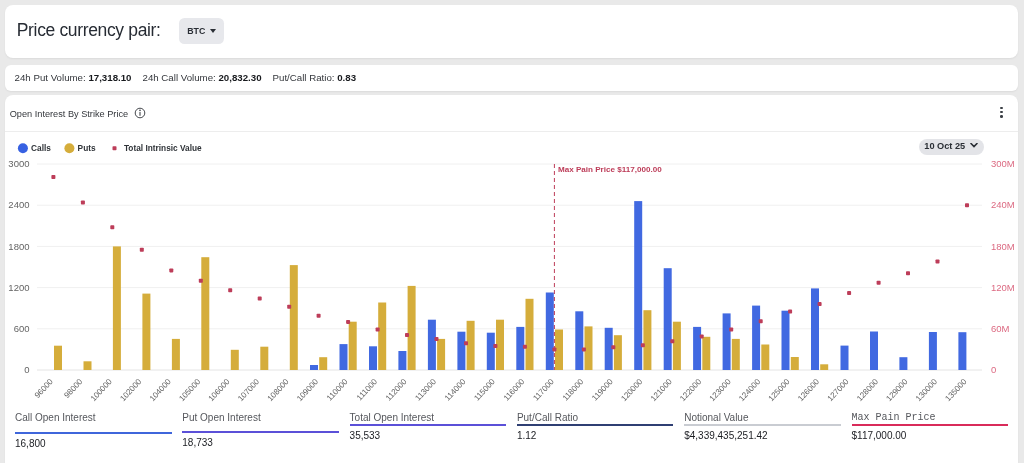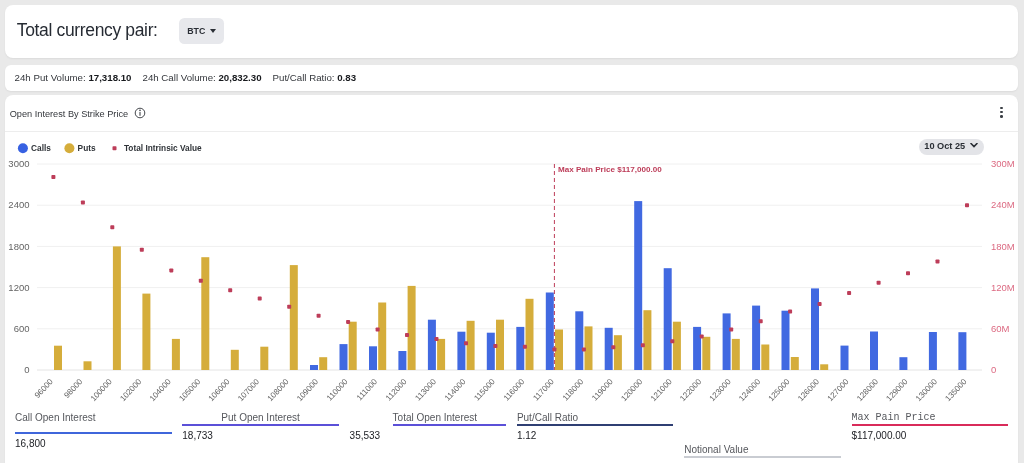--- a/index.html
+++ b/index.html
@@ -1,20 +1,20 @@
 <!DOCTYPE html>
 <html><head><meta charset="utf-8">
 <style>
 * { margin:0; padding:0; box-sizing:border-box; }
 html,body { width:1024px; height:463px; background:#e9e9e9; font-family:"Liberation Sans", sans-serif; }
 .card { position:absolute; background:#fff; border-radius:8px; box-shadow:0 1px 2px rgba(0,0,0,0.06); }
 </style></head>
 <body>
 <div class="card" style="left:5px;top:4.5px;width:1013px;height:53.5px;">
-  <span style="position:absolute;left:11.8px;top:15.2px;font-size:17.5px;letter-spacing:-0.35px;color:#262b33;">Total currency pair:</span>
+  <span style="position:absolute;left:11.8px;top:15.2px;font-size:17.5px;letter-spacing:-0.35px;color:#262b33;">Price currency pair:</span>
   <span style="position:absolute;left:174px;top:13.2px;width:45px;height:26.8px;background:#e7e8ec;border-radius:5.5px;text-align:center;line-height:26.8px;font-size:8.8px;font-weight:bold;color:#2a2e35;">BTC <span style="display:inline-block;width:0;height:0;border-left:3.5px solid transparent;border-right:3.5px solid transparent;border-top:4.2px solid #2a2e35;vertical-align:1px;margin-left:2px;"></span></span>
 </div>
 <div class="card" style="left:5px;top:64.5px;width:1013px;height:26.5px;border-radius:6px;">
   <div style="position:absolute;left:9.6px;top:0;height:26.5px;line-height:26.5px;font-size:9.7px;color:#33363b;white-space:nowrap;">24h Put Volume:&nbsp;<b style="color:#17191d;">17,318.10</b><span style="display:inline-block;width:11px;"></span>24h Call Volume:&nbsp;<b style="color:#17191d;">20,832.30</b><span style="display:inline-block;width:11px;"></span>Put/Call Ratio:&nbsp;<b style="color:#17191d;">0.83</b></div>
 </div>
 <div class="card" style="left:5px;top:94.6px;width:1013px;height:378px;">
   <span style="position:absolute;left:4.7px;top:14.2px;font-size:9.2px;font-weight:500;color:#33363b;">Open Interest By Strike Price</span>
   <svg style="position:absolute;left:129.2px;top:12.9px;" width="12" height="12" viewBox="0 0 12 12">
       <circle cx="6" cy="6" r="4.8" fill="none" stroke="#44474c" stroke-width="1"></circle>
       <circle cx="6" cy="3.4" r="0.8" fill="#44474c"></circle>
@@ -172,29 +172,30 @@
 <text transform="translate(908.0,382) rotate(-47)" text-anchor="end" font-size="8.1" fill="#646464">129000</text>
 <text transform="translate(937.5,382) rotate(-47)" text-anchor="end" font-size="8.1" fill="#646464">130000</text>
 <text transform="translate(967.0,382) rotate(-47)" text-anchor="end" font-size="8.1" fill="#646464">135000</text>
 </g>
 </svg>
 <div style="position:absolute;left:15.0px;top:412px;width:156.5px;">
 <div style="font-size:10px;color:#55575c;padding-bottom:9px;border-bottom:2px solid #3f66db;">Call Open Interest</div>
 <div style="font-size:10px;color:#1b1d22;padding-top:4px;">16,800</div>
 </div>
 <div style="position:absolute;left:182.3px;top:412px;width:156.5px;">
-<div style="font-size:10px;color:#55575c;padding-bottom:1px;border-bottom:2px solid #5b50d8;text-align:center;">Put Open Interest</div>
+<div style="font-size:10px;color:#55575c;padding-bottom:8px;border-bottom:2px solid #5b50d8;">Put Open Interest</div>
 <div style="font-size:10px;color:#1b1d22;padding-top:4px;">18,733</div>
 </div>
 <div style="position:absolute;left:349.6px;top:412px;width:156.5px;">
-<div style="font-size:10px;color:#55575c;padding-bottom:1px;border-bottom:2px solid #5b50d8;margin-left:43px;">Total Open Interest</div>
+<div style="font-size:10px;color:#55575c;padding-bottom:1px;border-bottom:2px solid #5b50d8;">Total Open Interest</div>
 <div style="font-size:10px;color:#1b1d22;padding-top:4px;">35,533</div>
 </div>
 <div style="position:absolute;left:516.9px;top:412px;width:156.5px;">
 <div style="font-size:10px;color:#55575c;padding-bottom:1px;border-bottom:2px solid #2f3f73;">Put/Call Ratio</div>
 <div style="font-size:10px;color:#1b1d22;padding-top:4px;">1.12</div>
 </div>
 <div style="position:absolute;left:684.2px;top:412px;width:156.5px;">
-<div style="font-size:10px;color:#55575c;padding-bottom:1px;border-bottom:2px solid #c9ccd2;margin-top:32px;">Notional Value</div>
+<div style="font-size:10px;color:#55575c;padding-bottom:1px;border-bottom:2px solid #c9ccd2;">Notional Value</div>
+<div style="font-size:10px;color:#1b1d22;padding-top:4px;">$4,339,435,251.42</div>
 </div>
 <div style="position:absolute;left:851.5px;top:412px;width:156.5px;">
 <div style="font-size:10px;color:#55575c;padding-bottom:1px;border-bottom:2px solid #d92b5a;font-family:Liberation Mono, monospace;">Max Pain Price</div>
 <div style="font-size:10px;color:#1b1d22;padding-top:4px;">$117,000.00</div>
 </div>
 </body></html>

